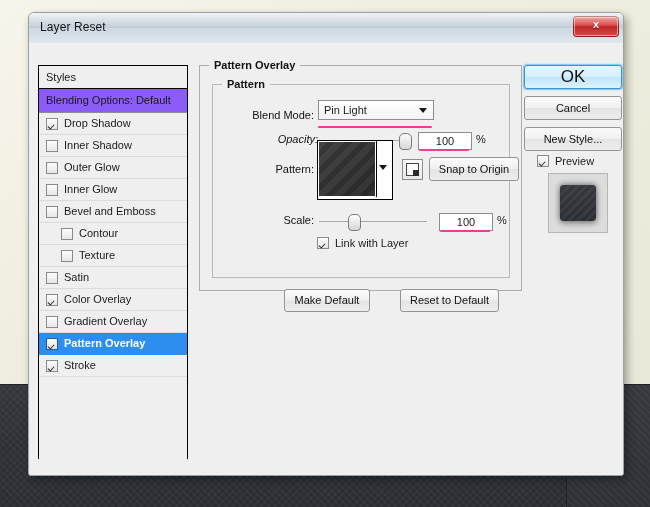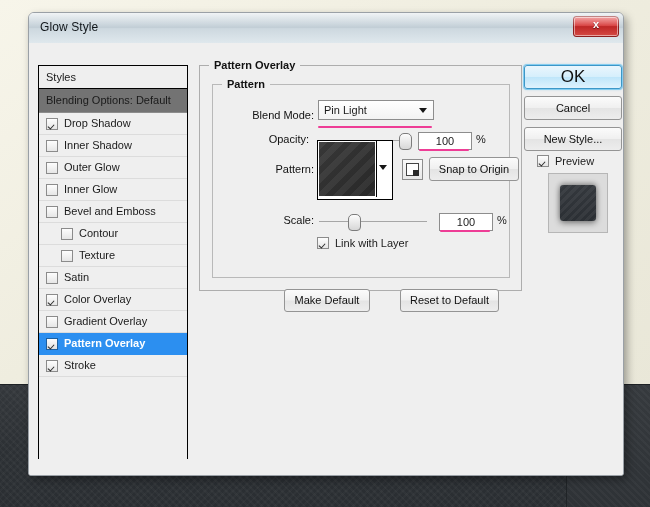--- a/index.html
+++ b/index.html
@@ -92,21 +92,21 @@
   #styles-panel{
     position:absolute;left:9px;top:22px;width:148px;height:392px;
     background:#fff;border:1px solid #000;
   }
   #styles-head{
     height:22px;line-height:22px;padding-left:7px;
     background:#efefef;border-bottom:1px solid #000;font-size:11px;
   }
   #blend-row{
     height:23px;line-height:23px;padding-left:7px;
-    background:#737373;border-bottom:1px solid #8c8c8c;font-size:11px;
+    background:#8b5cf6;border-bottom:1px solid #8c8c8c;font-size:11px;
   }
   .eff-row{
     height:21px;line-height:21px;padding-left:7px;
     background:#efefef;border-bottom:1px solid #dcdcdc;
     display:flex;align-items:center;cursor:pointer;font-size:11px;
   }
   .eff-row.sub{padding-left:22px;}
   .eff-row.sel{background:#2c8ff0;color:#fff;font-weight:bold;border-bottom:1px solid #2c8ff0;}
   #styles-fill{background:#efefef;height:100%;}
 
@@ -261,21 +261,21 @@
   <div id="desk-dark-right"></div>
   <div id="desk-seam"></div>
 </div>
 
 <div id="glow-bottom"></div>
 <div id="glow-right"></div>
 
 <div id="window">
 
   <div id="titlebar">
-    <div id="title-text">Glow Style</div>
+    <div id="title-text">Layer Reset</div>
     <div id="closebtn">
       <span>x</span>
     </div>
   </div>
 
   <div id="client">
 
     <div id="styles-panel">
       <div id="styles-head">Styles</div>
       <div id="blend-row">Blending Options: Default</div>
@@ -338,21 +338,21 @@
       <div id="grp-pattern">
         <div class="gtitle">Pattern</div>
 
         <div class="lbl" style="left:8px;top:24px;width:93px;">Blend Mode:</div>
         <div id="blendmode">
           <div class="val">Pin Light</div>
           <div class="arrow"></div>
         </div>
         <div class="pink" style="left: 105px; top: 41px; width: 114px; background: rgb(238, 61, 150);"></div>
 
-        <div class="lbl" style="left:3px;top:48px;width:93px;">Opacity:</div>
+        <div class="lbl" style="left:12px;top:48px;width:93px;font-style:italic;">Opacity:</div>
         <div class="track" style="left:106px;top:55px;width:88px;"></div>
         <div class="thumb" style="left:186px;top:48px;"></div>
         <div class="numbox" style="left:205px;top:47px;">100</div>
         <div class="pink" style="left: 206px; top: 64px; width: 50px; background: rgb(238, 61, 150);"></div>
         <div class="pct" style="left:263px;top:48px;">%</div>
 
         <div class="lbl" style="left:8px;top:78px;width:93px;">Pattern:</div>
         <div id="swatch-wrap">
           <div id="swatch"></div>
           <div id="swatch-shine"></div>

